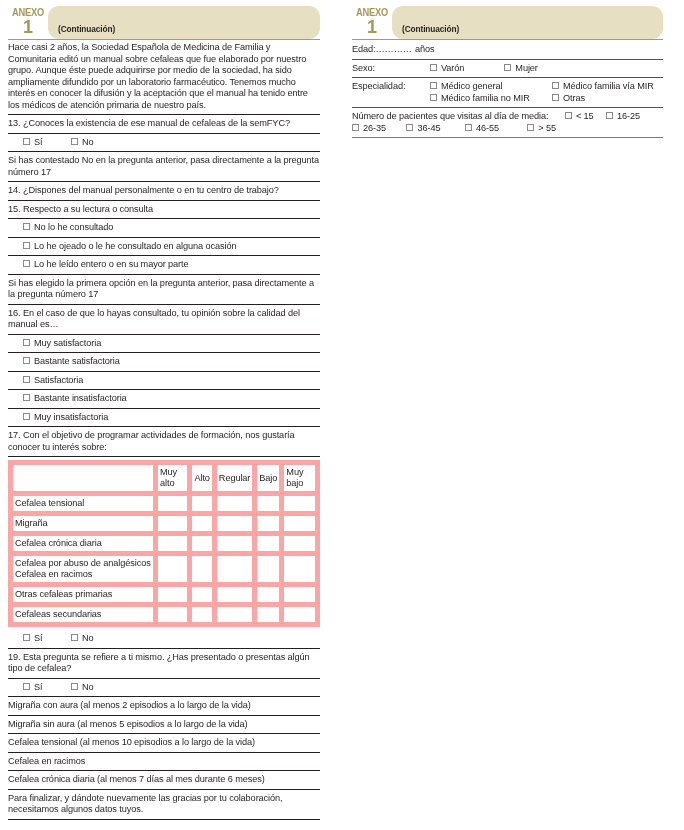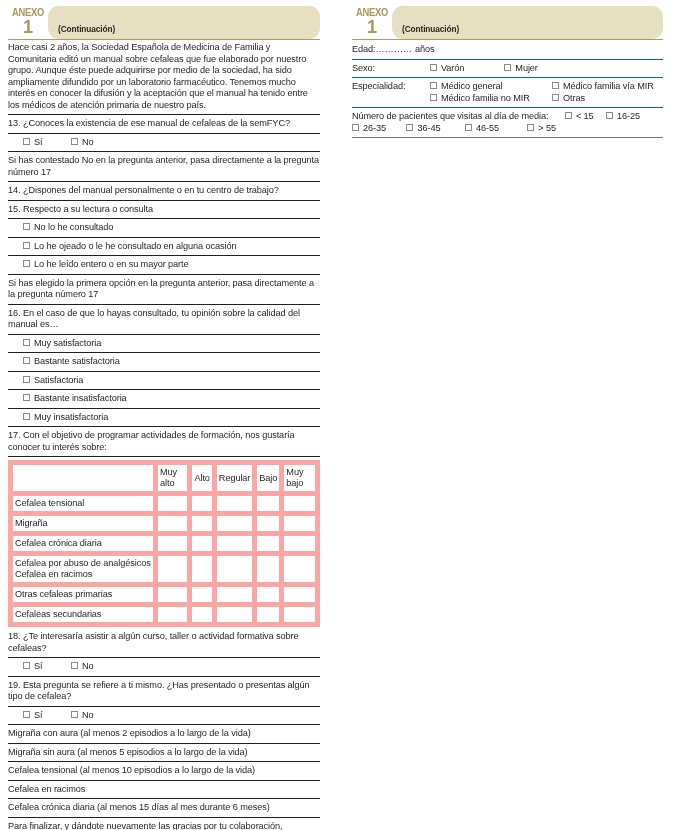--- a/index.html
+++ b/index.html
@@ -122,36 +122,35 @@
       <td class="lbl">Cefaleas secundarias</td>
       <td></td>
           <td></td>
           <td></td>
           <td></td>
           <td></td>
     </tr>
   </tbody>
     </table>
 
-  <div class="row" style="padding-top:1px">18. ¿Te interesaría asistir a algún curso, taller o actividad formativa sobre cefaleas?</div>
   <div class="row opt">
     <span class="ch"><span class="cb"></span><span>Sí</span></span>
     <span class="ch" style="margin-left:26px"><span class="cb"></span><span>No</span></span>
   </div>
 
   <div class="row">19. Esta pregunta se refiere a ti mismo. ¿Has presentado o presentas algún tipo de cefalea?</div>
   <div class="row opt">
     <span class="ch"><span class="cb"></span><span>Sí</span></span>
     <span class="ch" style="margin-left:26px"><span class="cb"></span><span>No</span></span>
   </div>
   <div class="row">Migraña con aura (al menos 2 episodios a lo largo de la vida)</div>
   <div class="row">Migraña sin aura (al menos 5 episodios a lo largo de la vida)</div>
   <div class="row">Cefalea tensional (al menos 10 episodios a lo largo de la vida)</div>
   <div class="row">Cefalea en racimos</div>
-  <div class="row">Cefalea crónica diaria (al menos 15 días al mes durante 6 meses)</div>
+  <div class="row">Cefalea crónica diaria (al menos 7 días al mes durante 6 meses)</div>
   <div class="row">Para finalizar, y dándote nuevamente las gracias por tu colaboración, necesitamos algunos datos tuyos.</div>
 </div>
 
 <div class="col" id="right">
   <div class="hdr">
     <div class="hdr-num">
       <span class="ax">ANEXO</span>
       <span class="n">1</span>
     </div>
     <div class="hdr-band">

